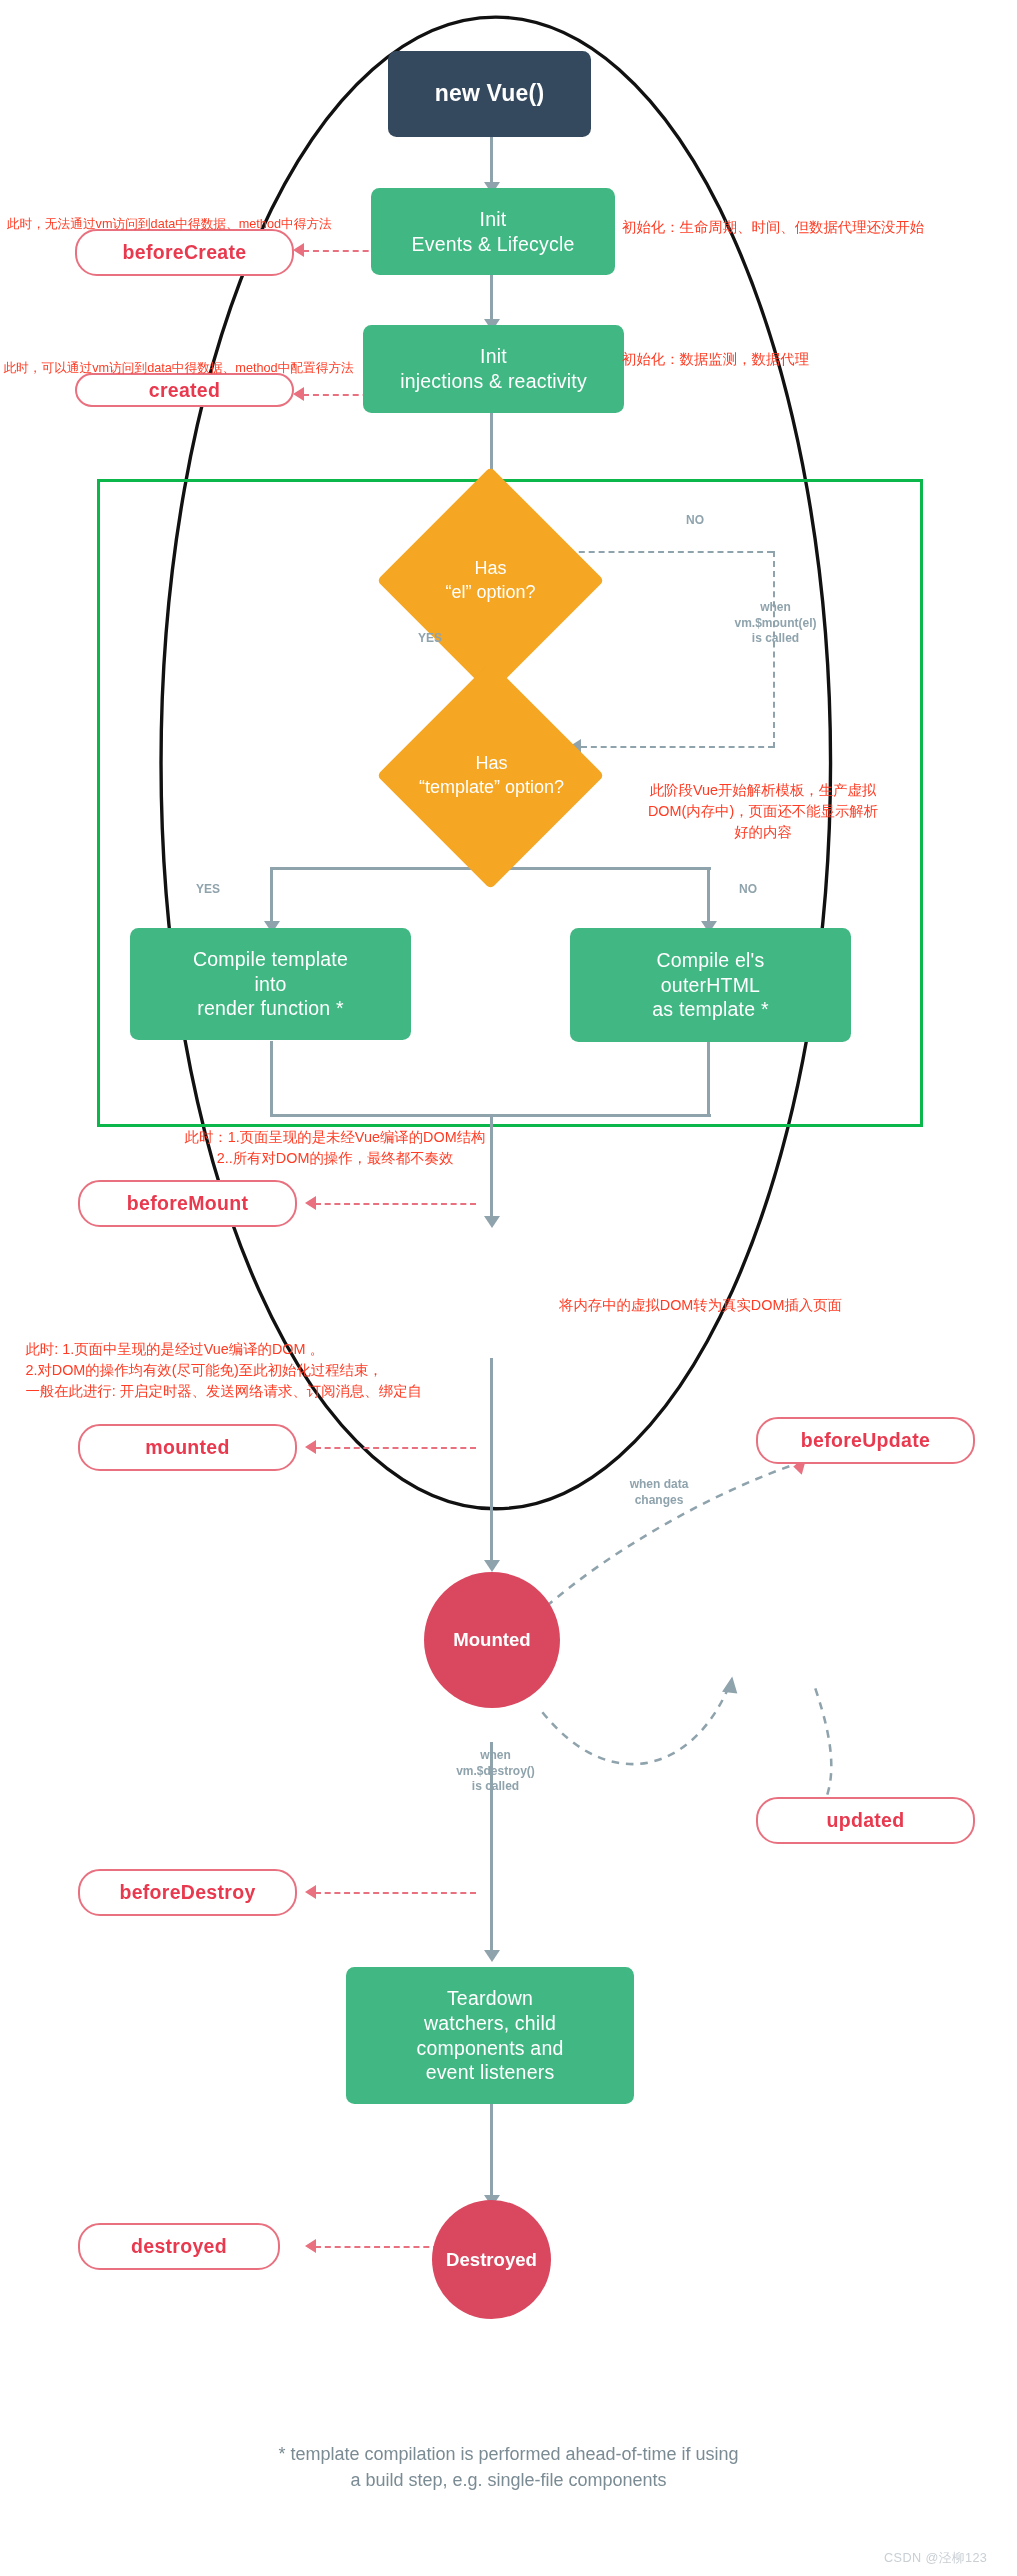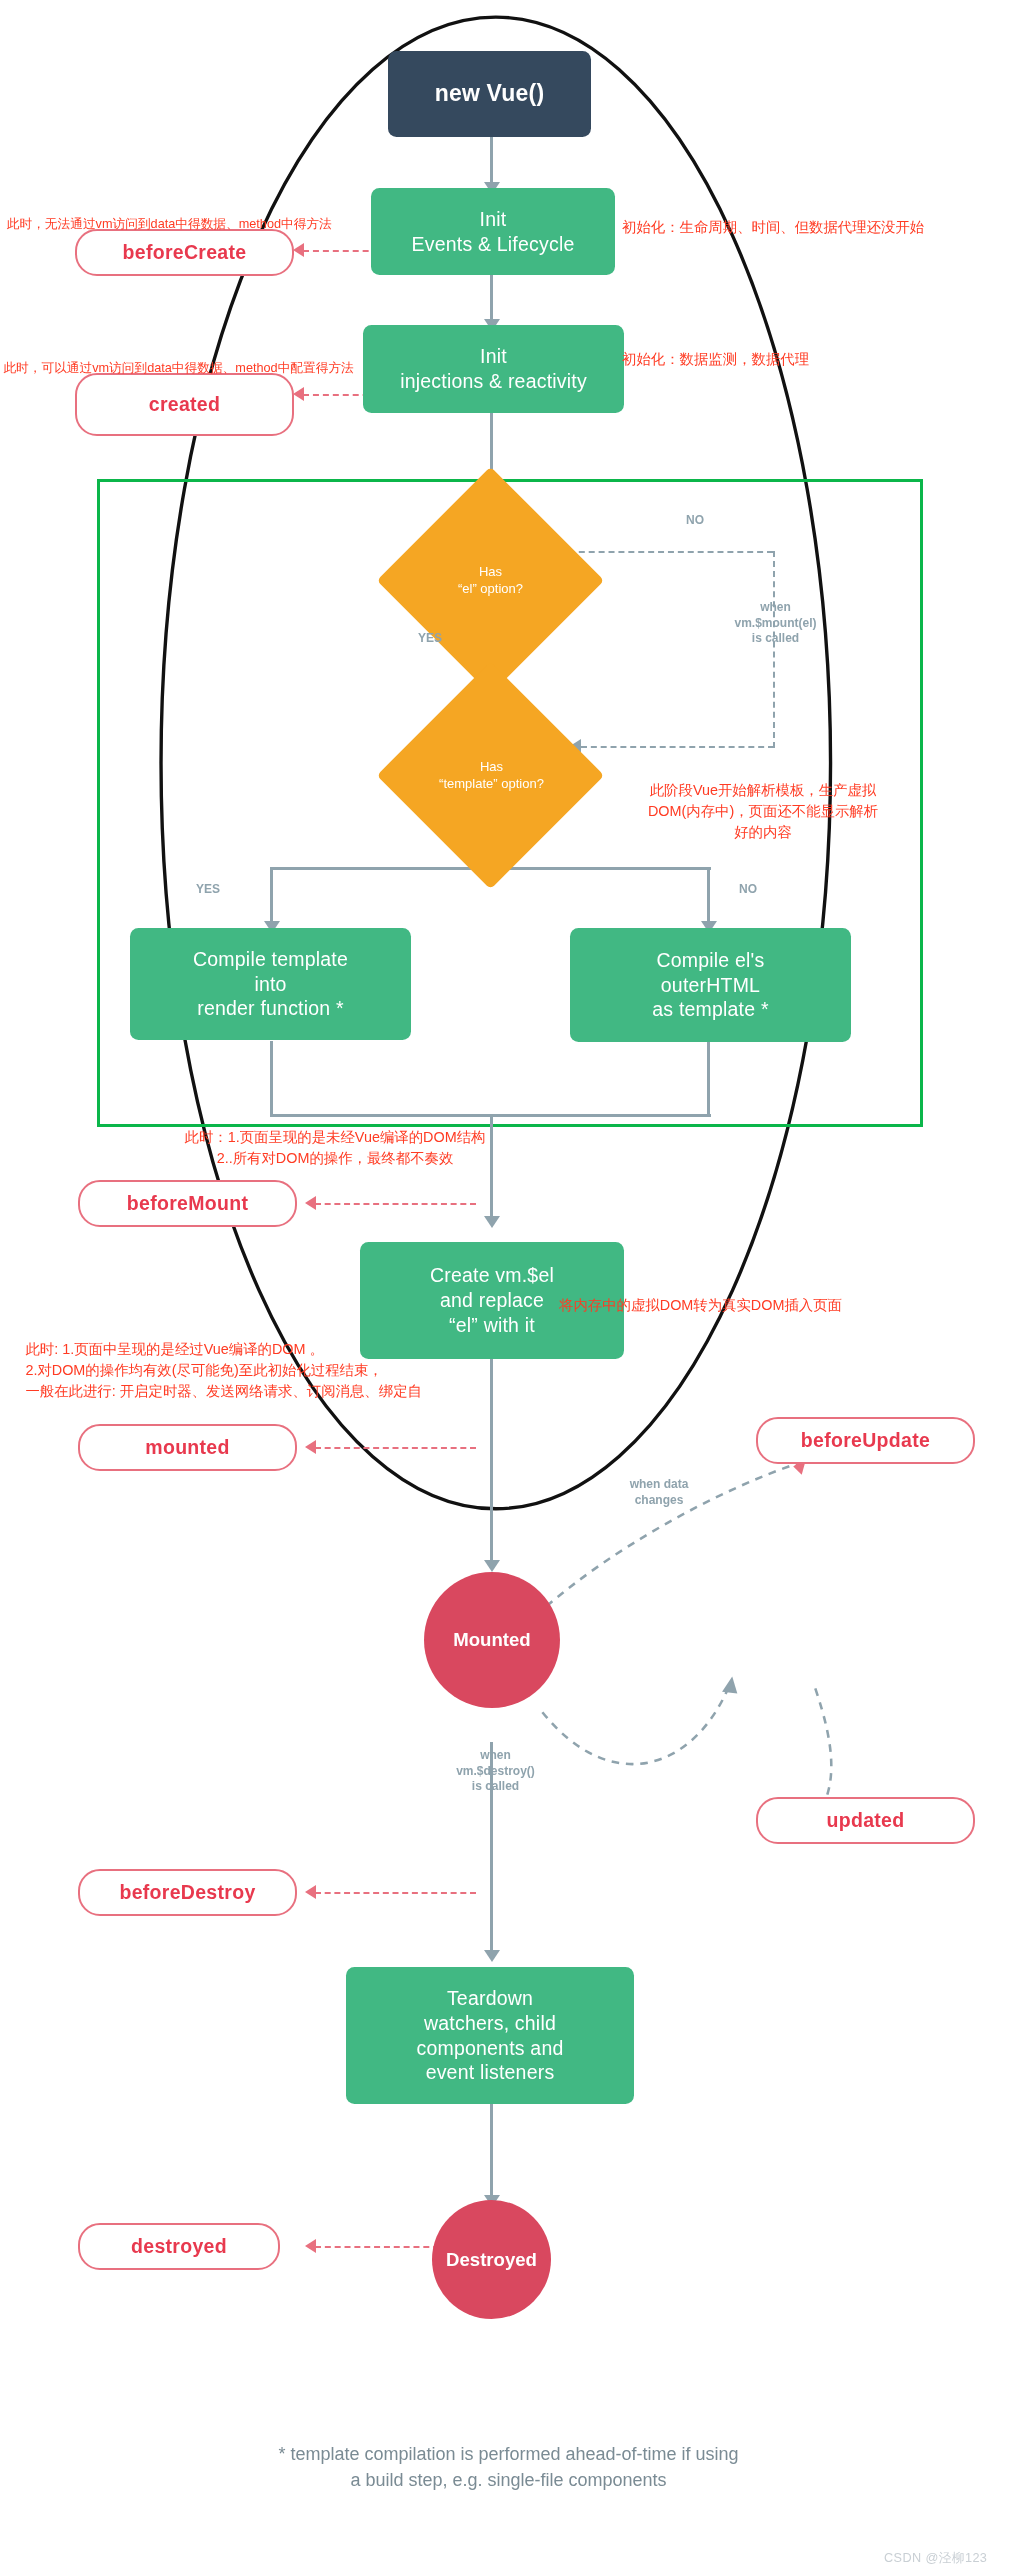--- a/index.html
+++ b/index.html
@@ -39,21 +39,21 @@
     border-radius: 5.1px;
   }
   .diamond-label {
     position: absolute;
     display: flex;
     flex-direction: column;
     align-items: center;
     justify-content: center;
     text-align: center;
     color: #ffffff;
-    font-size: 13px;
+    font-size: 18px;
     line-height: 1.3;
     white-space: pre-line;
     pointer-events: none;
   }
 
   
   .circle {
     position: absolute;
     border-radius: 50%;
     background: #d9485f;
@@ -274,37 +274,34 @@
 “template” option?</div>
 
   <div class="node green" style="left:130px; top:928px; width:281px; height:112px;">Compile template
 into
 render function *</div>
 
   <div class="node green" style="left:570px; top:928px; width:281px; height:114px;">Compile el's
 outerHTML
 as template *</div>
 
-  <div class="node green" style="left:360px; top:1242px; width:264px; height:117px;">Create vm.$el
-and replace
-“el” with it</div>
 
 
   <div class="node green" style="left:346px; top:1967px; width:288px; height:137px;">Teardown
 watchers, child
 components and
 event listeners</div>
 
   <div class="circle" style="left:424px; top:1572px; width:136px; height:136px;">Mounted</div>
 
   <div class="circle" style="left:432px; top:2200px; width:119px; height:119px;">Destroyed</div>
 
   <div class="pill" style="left:75px; top:229px; width:219px; height:47px;">beforeCreate</div>
 
-  <div class="pill" style="left:75px; top:373px; width:219px; height:63px;">created</div>
+  <div class="pill" style="left:75px; top:373px; width:219px; height:34px;">created</div>
 
   <div class="pill" style="left:78px; top:1180px; width:219px; height:47px;">beforeMount</div>
 
   <div class="pill" style="left:78px; top:1424px; width:219px; height:47px;">mounted</div>
 
   <div class="pill" style="left:756px; top:1417px; width:219px; height:47px;">beforeUpdate</div>
 
   <div class="pill" style="left:756px; top:1797px; width:219px; height:47px;">updated</div>
 
   <div class="pill" style="left:78px; top:1869px; width:219px; height:47px;">beforeDestroy</div>

